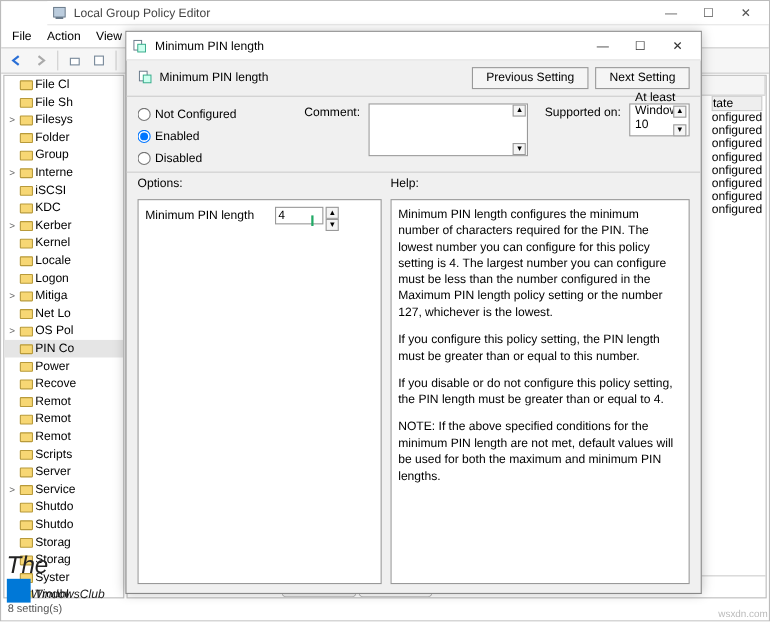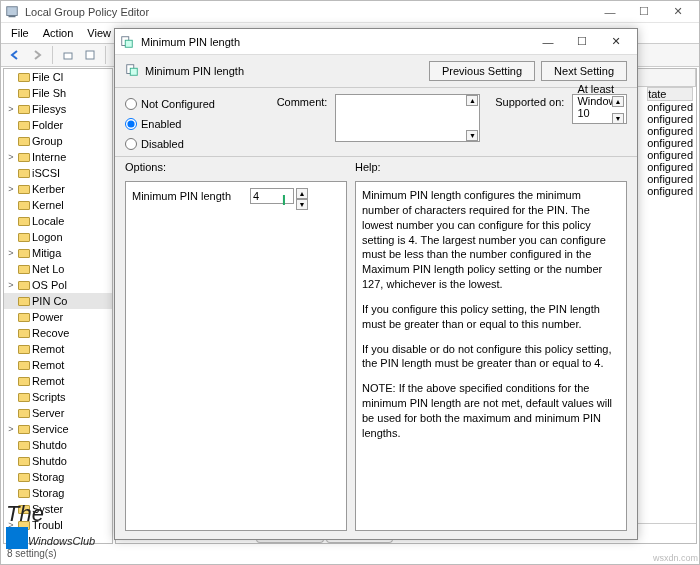--- a/index.html
+++ b/index.html
@@ -1,20 +1,20 @@
 <!DOCTYPE html>
 <html><head>
 <meta charset="utf-8">
 <style>
 * { margin: 0; padding: 0; box-sizing: border-box; font-family: "Segoe UI", Tahoma, sans-serif; font-size: 11px; }
 body { background: #fff; width: 700px; height: 565px; overflow: hidden; position: relative; }
 
 
 .main-window { position: absolute; left: 0; top: 0; width: 700px; height: 565px; border: 1px solid #bbb; background: #fff; }
-.title-bar { height: 22px; background: #fff; display: flex; align-items: center; padding: 0 4px; border-bottom: 1px solid #e5e5e5; }
+.title-bar { height: 22px; background: #fff; display: flex; align-items: center; padding: 0 4px; border-bottom: 1px solid #e5e5e5; margin-left: 42px; }
 .title-bar .app-icon { width: 14px; height: 14px; margin-right: 6px; display: flex; align-items: center; justify-content: center; }
 .title-bar .title { color: #444; }
 .title-bar .win-controls { margin-left: auto; display: flex; }
 .title-bar .win-controls div { width: 34px; height: 22px; display: flex; align-items: center; justify-content: center; color: #555; }
 .menu-bar { height: 20px; display: flex; gap: 2px; padding: 0 4px; align-items: center; }
 .menu-bar span { padding: 2px 6px; }
 .toolbar { height: 24px; border-top: 1px solid #ccc; border-bottom: 1px solid #ccc; display: flex; align-items: center; gap: 2px; padding: 0 4px; background: #f6f6f6; }
 .toolbar .tbtn { width: 20px; height: 20px; display: flex; align-items: center; justify-content: center; border: 1px solid transparent; }
 .toolbar .sep { width: 1px; height: 18px; background: #ccc; margin: 0 3px; }
 .body-area { position: absolute; top: 67px; bottom: 20px; left: 2px; right: 2px; display: flex; }
@@ -164,20 +164,25 @@
           <span class="expander">&gt;</span>
           <span class="folder-icon"></span>
           <span>Interne</span>
         </div>
         <div class="tree-item">
           <span class="expander"></span>
           <span class="folder-icon"></span>
           <span>iSCSI</span>
         </div>
         <div class="tree-item">
+          <span class="expander"></span>
+          <span class="folder-icon"></span>
+          <span>KDC</span>
+        </div>
+        <div class="tree-item">
           <span class="expander">&gt;</span>
           <span class="folder-icon"></span>
           <span>Kerber</span>
         </div>
         <div class="tree-item">
           <span class="expander"></span>
           <span class="folder-icon"></span>
           <span>Kernel</span>
         </div>
         <div class="tree-item">

